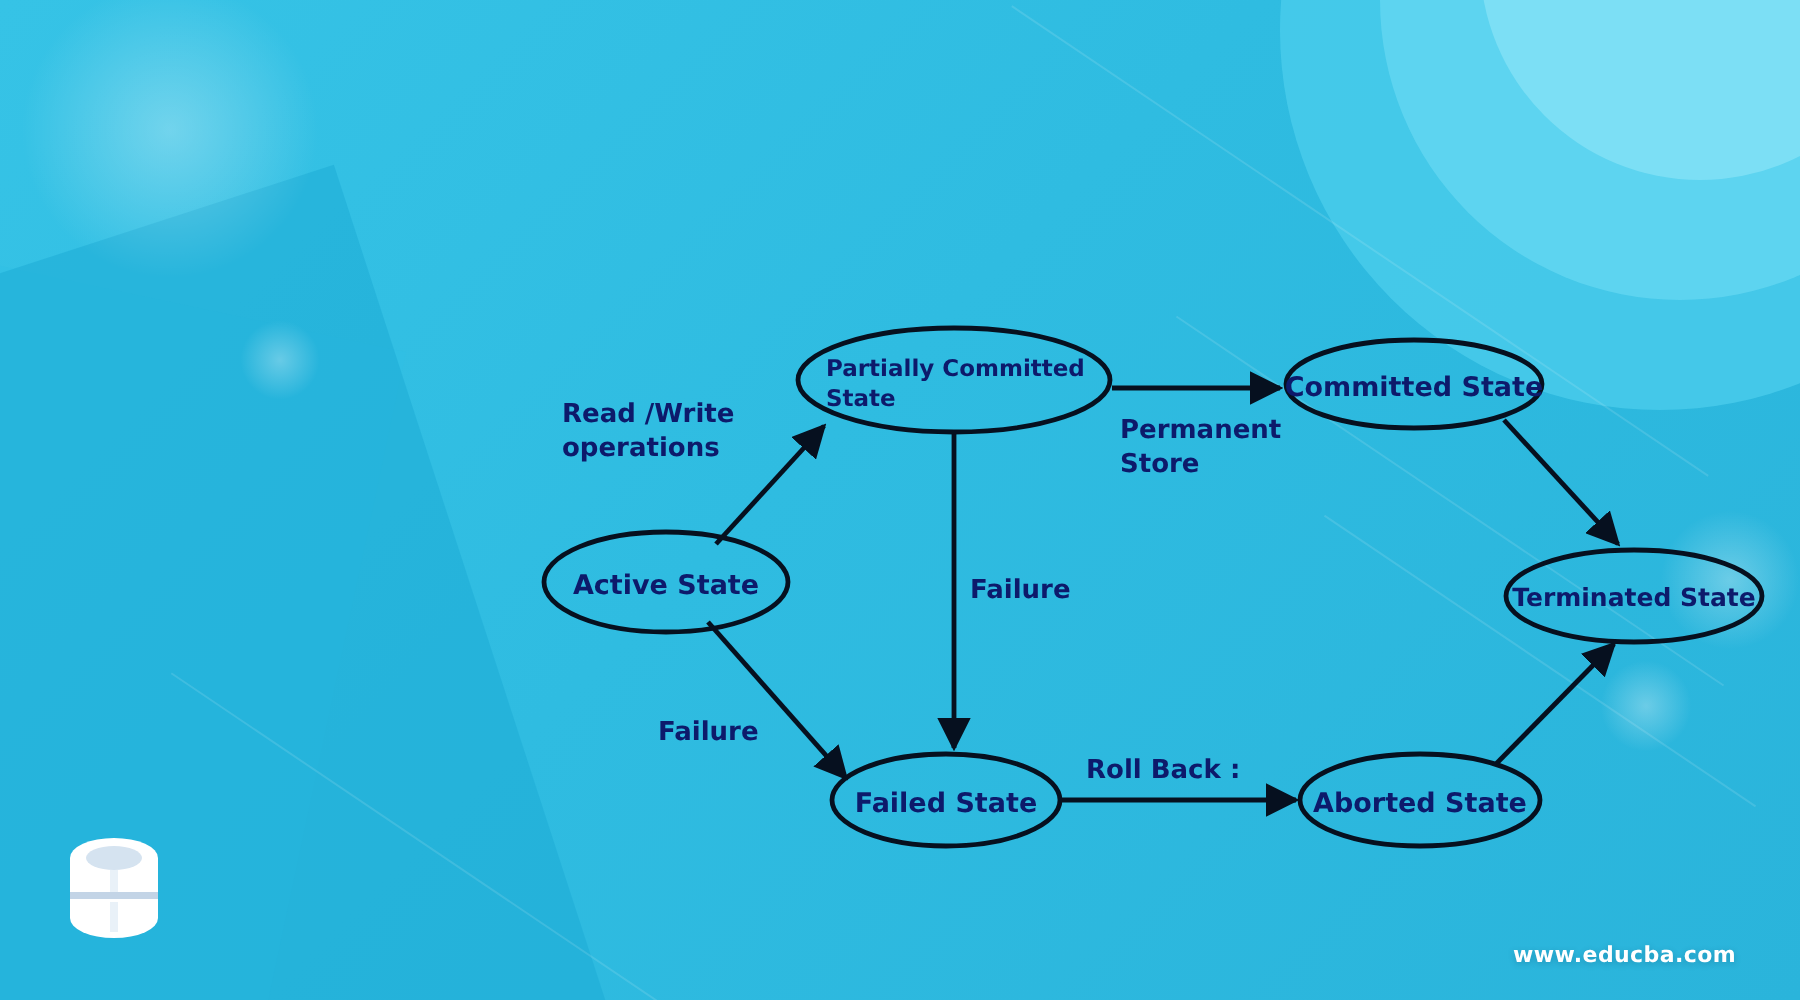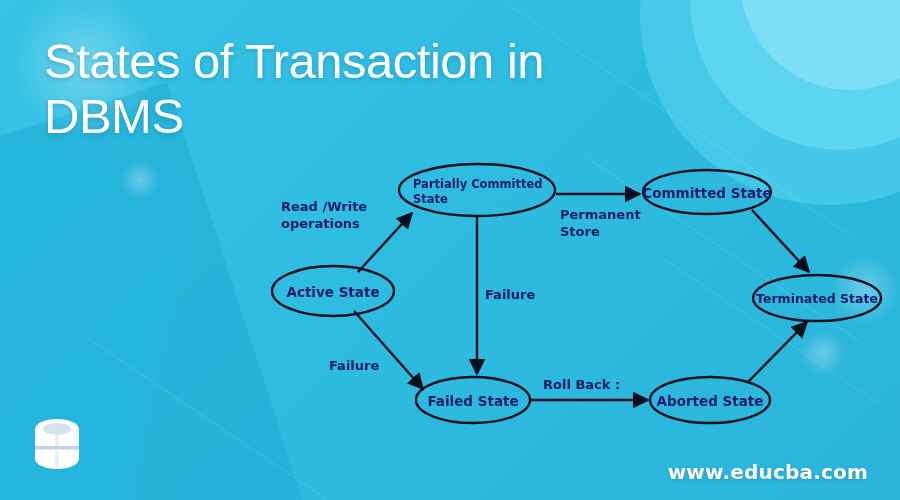--- a/index.html
+++ b/index.html
@@ -139,21 +139,21 @@
     width: 54px;
     height: 58px;
   }
 
   
   #site-url {
     position: absolute;
     right: 32px;
     bottom: 16px;
     color: #ffffff;
-    font-size: 20px;
+    font-size: 11px;
     font-weight: bold;
     font-family: "DejaVu Sans", sans-serif;
     letter-spacing: .2px;
     text-shadow: 0 1px 3px rgba(0,60,90,.25);
   }
 </style>
 </head>
 <body>
 
 <div id="canvas">
@@ -168,22 +168,20 @@
     <div class="streak s1"></div>
     <div class="streak s2"></div>
     <div class="streak s3"></div>
     <div class="streak s4"></div>
     <div class="glow g1"></div>
     <div class="glow g2"></div>
     <div class="glow g3"></div>
     <div class="glow g4"></div>
   </div>
 
-  <div id="title">States of Transaction in
-DBMS</div>
 
   <svg id="diagram" viewBox="0 0 900 500">
     <defs>
       <marker id="arrow" viewBox="0 0 10 10" refX="9" refY="5" markerWidth="7" markerHeight="7" orient="auto-start-reverse">
         <path d="M 0 0 L 10 5 L 0 10 z" fill="#06101f"></path>
       </marker>
     </defs>
 
     <g>
 

